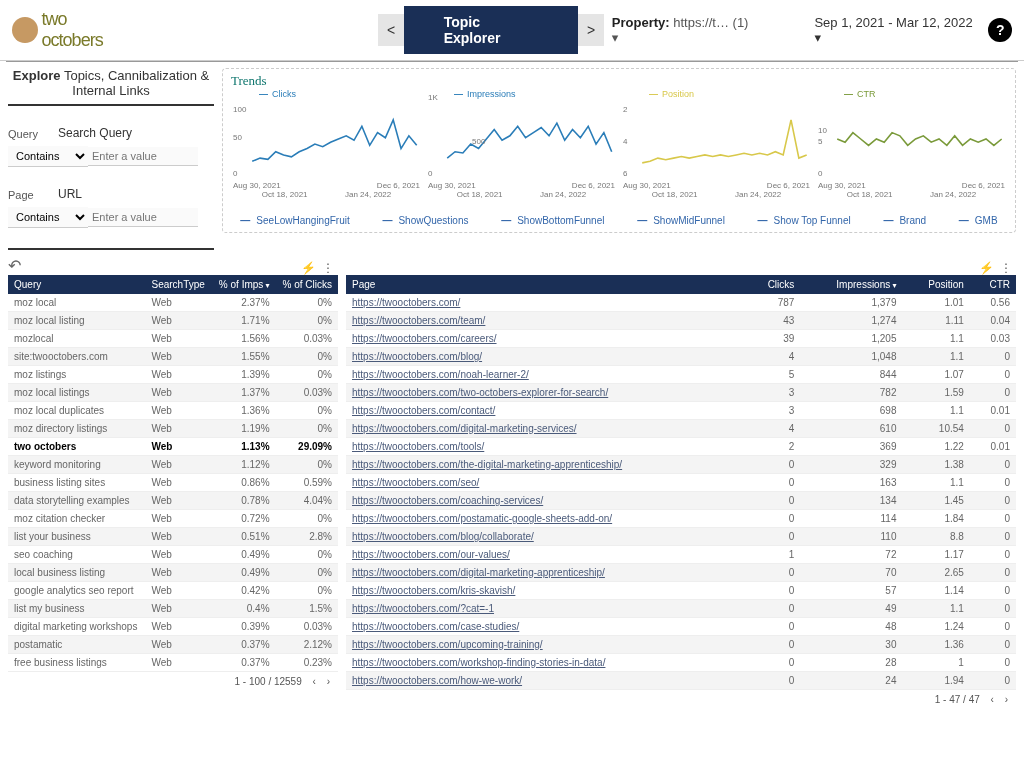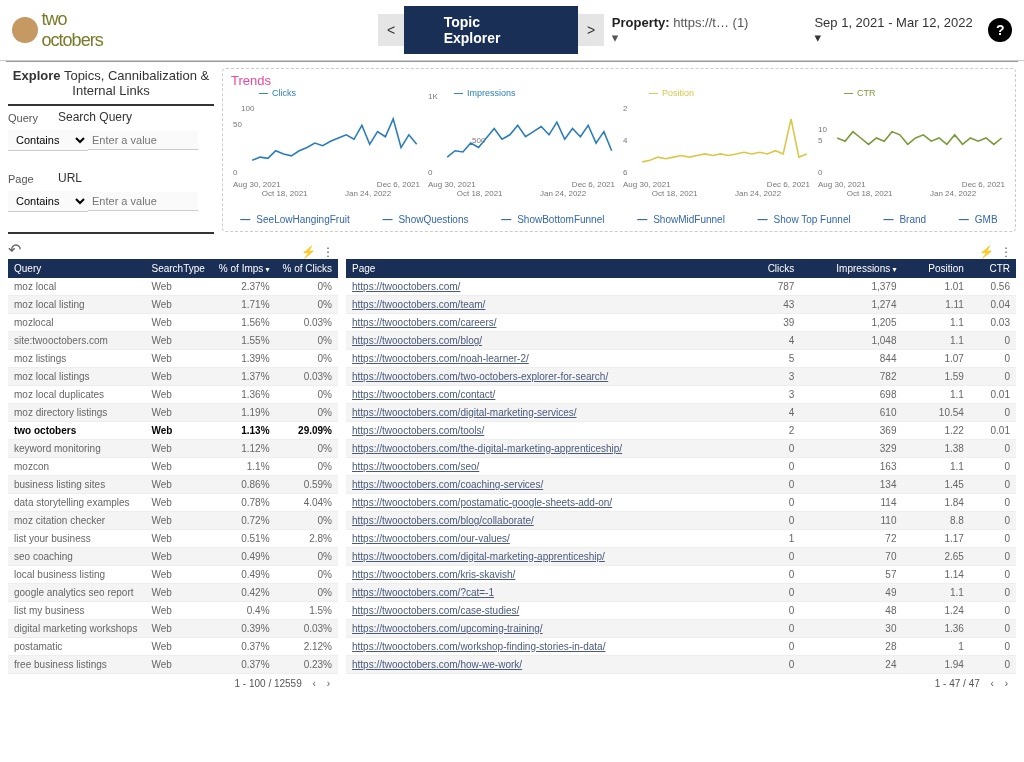--- a/index.html
+++ b/index.html
@@ -12,33 +12,33 @@
   .nav-btn { width: 26px; height: 32px; background: #e5e5e5; display:flex; align-items:center; justify-content:center; color:#333; font-size:14px; cursor:pointer; }
   .nav-title { background: #1a2f56; color: #fff; padding: 8px 40px; font-size: 14px; font-weight: bold;}
   .property-sel { font-size: 13px; color:#555;}
   .property-sel b { color:#222;}
   .date-range { margin-left: 50px; font-size: 13px; }
   .help-icon { margin-left: auto; width:24px; height:24px; border-radius:50%; background:#000; color:#fff; display:flex; align-items:center; justify-content:center; font-weight:bold; font-size:14px;}
   .hr { height:1px; background:#999; margin: 0 6px;}
 
   .main { display:flex; padding: 6px 8px 0 8px; gap: 8px; }
   .sidebar { width: 206px; flex-shrink:0;}
-  .sidebar-title { font-size: 13px; border-bottom: 2px solid #333; padding-bottom: 6px; margin-bottom: 4px; text-align:center; }
+  .sidebar-title { font-size: 13px; border-bottom: 2px solid #333; padding-bottom: 6px; margin-bottom: 20px; text-align:center; }
   .sidebar-title b { font-weight: bold; }
   .filter-row { display:flex; align-items:center; margin-bottom:4px;}
   .filter-label { width: 50px; font-size:11px; color:#555;}
   .filter-title { font-size: 12px; margin-bottom: 2px;}
   .filter-select { border:none; border-bottom:1px solid #ccc; background:#fafafa; padding:3px 4px; font-size:11px; width:80px;}
   .filter-input { border:none; border-bottom:1px solid #ccc; background:#fafafa; padding:3px 4px; font-size:11px; width:110px;}
   .filter-block { margin-bottom: 20px;}
   .sidebar-bottom-rule { border-bottom:2px solid #333; margin-top:20px;}
 
   .content { flex:1; }
   .trends-panel { border:1px dashed #ccc; padding: 4px 8px 0 8px; margin-bottom: 8px; border-radius:4px;}
-  .trends-title { font-size: 13px; color:#ec4899; margin-bottom:0px;}
+  .trends-title { font-size: 13px; color:#0f766e; margin-bottom:0px;font-family:Liberation Serif, serif;}
   .charts-row { display:flex; gap: 4px; }
   .chart { flex:1; position:relative; height: 120px; }
   .chart-legend { font-size: 9px; color:#666; padding-left: 28px;}
   .chart-legend::before { content:"—"; margin-right:4px; font-weight:bold; }
   .chart svg { width:100%; height: 80px; }
   .chart-xlabels { display:flex; justify-content: space-between; font-size: 8px; color:#777; padding: 0 2px;}
   .chart-xlabels2 { display:flex; justify-content: space-around; font-size: 8px; color:#777; padding: 0 12px;}
   .ylabel { position:absolute; left:2px; font-size:8px; color:#777;}
 
   .tags-row { display:flex; gap: 30px; justify-content: space-around; padding: 6px 8px; font-size: 10px; }
@@ -116,21 +116,21 @@
       </div>
     </div>
     <div class="sidebar-bottom-rule"></div>
     <div class="back-arrow">↶</div>
   </div>
 
   <div class="content">
     <div class="trends-panel">
       <div class="trends-title">Trends</div>
       <div class="charts-row" id="charts-row">
-          <div class="chart"><div class="chart-legend" style="color: rgb(42, 125, 184);">Clicks</div><div class="ylabel" style="top: 80px;">0</div><div class="ylabel" style="top: 32px;">50</div><div class="ylabel" style="top: 16px; margin-left: 8px;">100</div><svg viewBox="0 0 180 70">
+          <div class="chart"><div class="chart-legend" style="color: rgb(42, 125, 184);">Clicks</div><div class="ylabel" style="top: 80px;">0</div><div class="ylabel" style="top: 44px;">50</div><div class="ylabel" style="top: 16px;">100</div><svg viewBox="0 0 180 70">
               <path d="M20,56 L27.38095238095238,53 L34.76190476190476,54.2 L42.142857142857146,47 L49.523809523809526,50 L56.904761904761905,51.8 L64.28571428571429,47 L71.66666666666667,44 L79.04761904761905,39.8 L86.42857142857143,42.2 L93.80952380952381,38 L101.19047619047619,35 L108.57142857142858,32 L115.95238095238096,36.2 L123.33333333333334,23 L130.71428571428572,41 L138.0952380952381,29 L145.47619047619048,33.8 L152.85714285714286,17 L160.23809523809524,44 L167.61904761904762,32 L175,41 " stroke="#2a7db8" fill="none" stroke-width="1.5"></path>
             </svg><div class="chart-xlabels">
               <span>Aug 30, 2021</span>
               <span>Dec 6, 2021</span>
             </div><div class="chart-xlabels2">
               <span>Oct 18, 2021</span>
               <span>Jan 24, 2022</span>
             </div></div>
           <div class="chart"><div class="chart-legend" style="color: rgb(42, 125, 184);">Impressions</div><div class="ylabel" style="top: 80px;">0</div><div class="ylabel" style="top: 48px; padding-left: 44px;">500</div><div class="ylabel" style="top: 4px; text-align: center;">1K</div><svg viewBox="0 0 180 70">
               <path d="M20,53 L27.38095238095238,47 L34.76190476190476,48.2 L42.142857142857146,39.8 L49.523809523809526,44 L56.904761904761905,35 L64.28571428571429,26 L71.66666666666667,36.2 L79.04761904761905,32 L86.42857142857143,23 L93.80952380952381,33.8 L101.19047619047619,29 L108.57142857142858,24.199999999999996 L115.95238095238096,32 L123.33333333333334,20 L130.71428571428572,36.2 L138.0952380952381,26 L145.47619047619048,33.8 L152.85714285714286,23 L160.23809523809524,39.8 L167.61904761904762,29 L175,47 " stroke="#2a7db8" fill="none" stroke-width="1.5"></path>
@@ -243,26 +243,20 @@
             <td class="num">1.13%</td>
             <td class="num">29.09%</td>
           </tr>
           <tr>
             <td>keyword monitoring</td>
             <td>Web</td>
             <td class="num">1.12%</td>
             <td class="num">0%</td>
           </tr>
           <tr>
-            <td>mozcon</td>
-            <td>Web</td>
-            <td class="num">1.1%</td>
-            <td class="num">0%</td>
-          </tr>
-          <tr>
             <td>business listing sites</td>
             <td>Web</td>
             <td class="num">0.86%</td>
             <td class="num">0.59%</td>
           </tr>
           <tr>
             <td>data storytelling examples</td>
             <td>Web</td>
             <td class="num">0.78%</td>
             <td class="num">4.04%</td>

